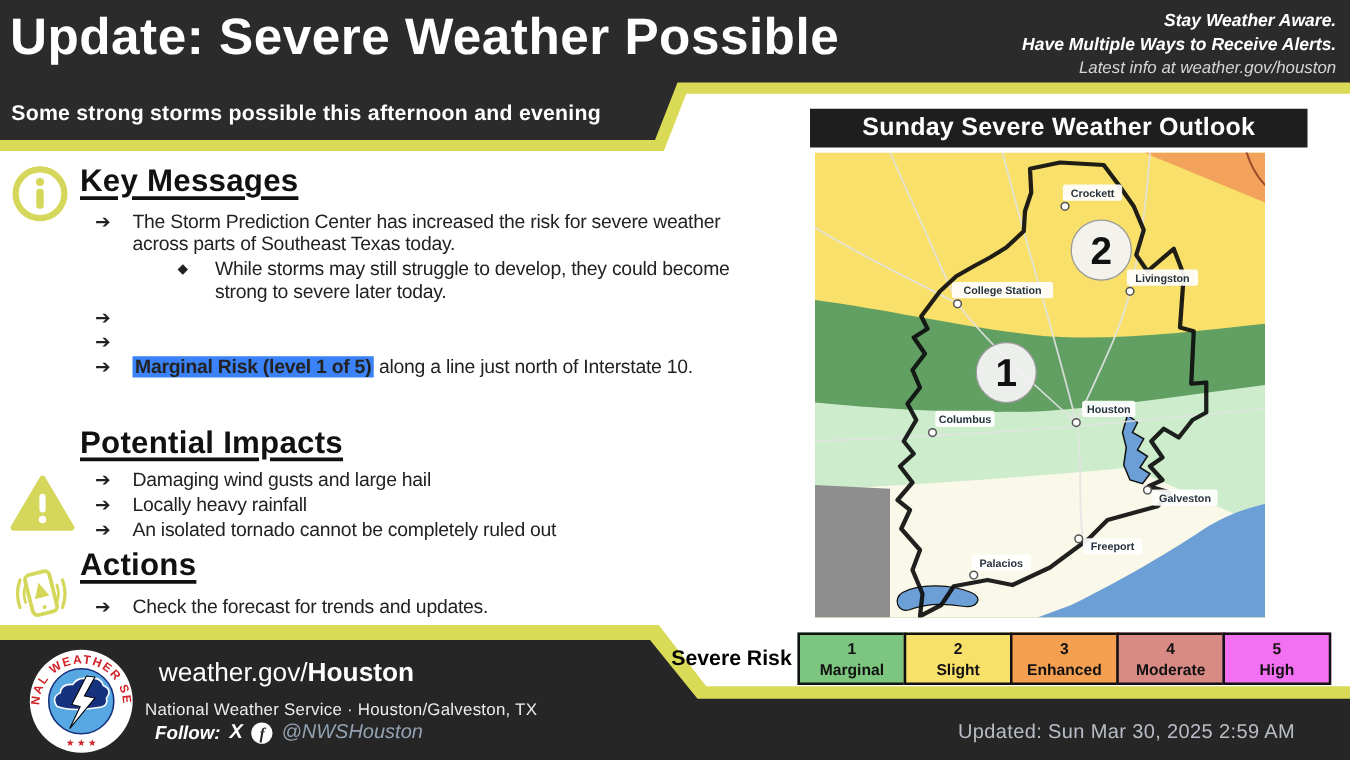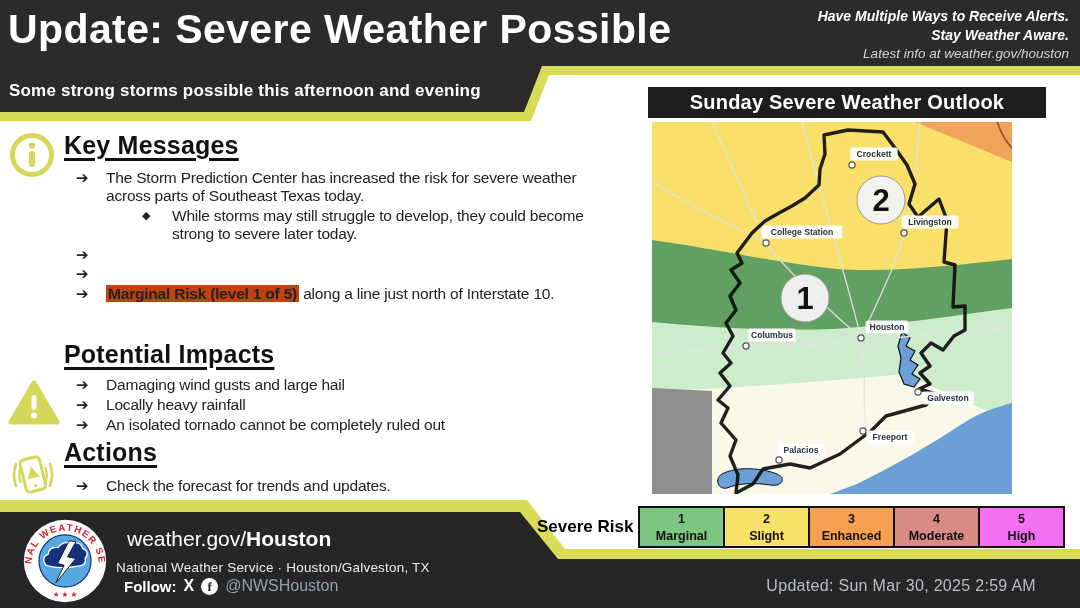--- a/index.html
+++ b/index.html
@@ -25,21 +25,21 @@
   #km-list{top:169px;} #pi-list{top:376px;} #ac-list{top:477px;}
   ul.blist li{display:flex;align-items:flex-start;margin-bottom:2px;font-size:15.5px;letter-spacing:-.2px;line-height:1.17;color:#222;}
   ul.blist .mk{flex:0 0 30px;margin-left:76px;font-weight:700;font-size:15px;color:#222;}
   ul.blist li.sub .mk{margin-left:142px;font-size:11px;padding-top:2px;}
   ul.blist .txt{display:block;}
   #km-list li:nth-child(1) .txt{max-width:500px;}
   #km-list li:nth-child(2) .txt{max-width:434px;}
   #km-list li:nth-child(3) .txt{max-width:482px;}
   #km-list li:nth-child(4) .txt{max-width:528px;}
   .hl-y{background:#f8e33f;font-weight:700;padding:0 2px;}
-  .hl-g{background:#c2410c;font-weight:700;padding:0 2px;}
+  .hl-g{background:#3b82f6;font-weight:700;padding:0 2px;}
 
   .side-icon{position:absolute;z-index:4;}
   #info-ic{left:9px;top:132px;}
   #warn-ic{left:8px;top:380px;}
   #phone-ic{left:7px;top:450px;}
 
   
   .map-title{position:absolute;left:648px;top:87px;width:398px;height:31px;background:#1e1e1e;z-index:4;
              color:#fff;font-size:20px;font-weight:700;text-align:center;line-height:31px;letter-spacing:.2px;}
   #mapsvg{position:absolute;left:652px;top:122px;z-index:4;}
@@ -52,39 +52,39 @@
         font-size:12.5px;font-weight:700;color:#111;padding-top:3px;line-height:1.35;}
   .lbox:first-child{margin-left:0;}
 
   
   .ftr-y{background:#d9da55;clip-path:polygon(0 500px,527px 500px,565px 549px,1080px 549px,1080px 608px,0 608px);z-index:5;}
   .ftr-d{background:#262626;clip-path:polygon(0 512px,520px 512px,558px 559px,1080px 559px,1080px 608px,0 608px);z-index:5;}
   #nws-logo{position:absolute;left:23px;top:519px;}
   .f-url{position:absolute;left:127px;top:527px;font-size:21px;color:#fff;}
   .f-url b{font-weight:700;}
   .f-org{position:absolute;left:116px;top:560px;font-size:13.5px;color:#ececec;letter-spacing:.2px;}
-  .f-follow{position:absolute;left:124px;top:577px;display:flex;align-items:center;gap:7px;}
+  .f-follow{position:absolute;left:124px;top:577px;display:flex;align-items:center;gap:7px;font-style:italic;}
   .f-follow .flabel{font-size:15px;font-weight:700;color:#fff;}
   .xicon{font-size:16px;font-weight:700;color:#fff;}
   .fbicon{width:17px;height:17px;border-radius:50%;background:#fff;color:#262626;font-weight:700;
           font-size:13px;line-height:17px;text-align:center;font-family:"Liberation Serif",serif;}
   .handle{font-size:16px;color:#93a2b1;}
   .updated{position:absolute;right:44px;top:577px;z-index:6;font-size:16px;color:#b9bec6;letter-spacing:.3px;}
 </style>
 </head>
 <body>
 
 <div class="stage">
 
   <div class="shape hdr-y"></div>
   <div class="shape hdr-d">
     <h1>Update: Severe Weather Possible</h1>
     <div class="aware">
+      <div class="a1">Stay Weather Aware.</div>
       <div class="a1">Have Multiple Ways to Receive Alerts.</div>
-      <div class="a1">Stay Weather Aware.</div>
       <div class="a2">Latest info at weather.gov/houston</div>
     </div>
     <div class="subtitle">Some strong storms possible this afternoon and evening</div>
   </div>
 
   <svg id="info-ic" class="side-icon" width="46" height="46" viewBox="0 0 46 46">
     <circle cx="23" cy="23" r="19.5" fill="none" stroke="#d4d75a" stroke-width="5"></circle>
     <circle cx="23" cy="13.5" r="3.2" fill="#d4d75a"></circle>
     <rect x="20" y="19" width="6" height="16" rx="2.6" fill="#d4d75a"></rect>
   </svg>

